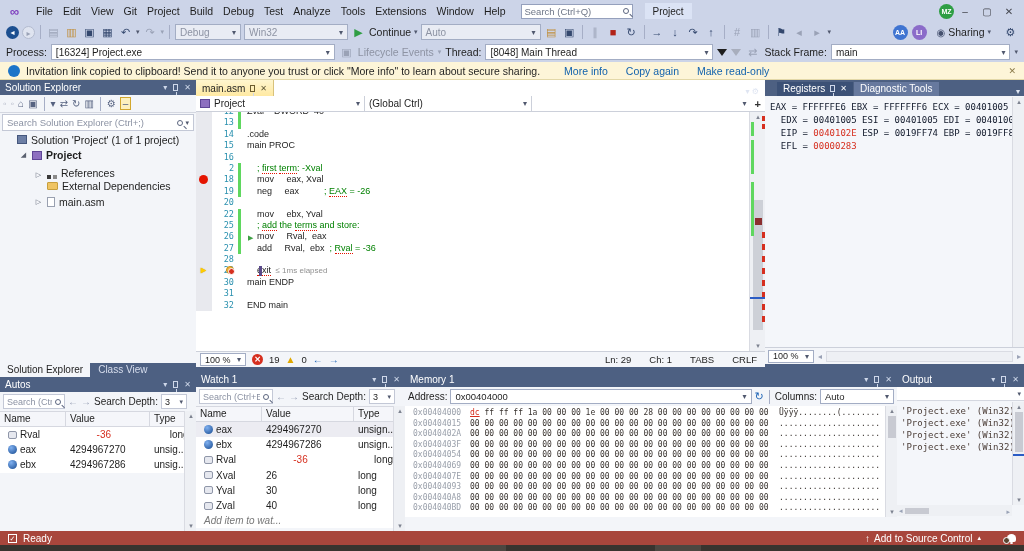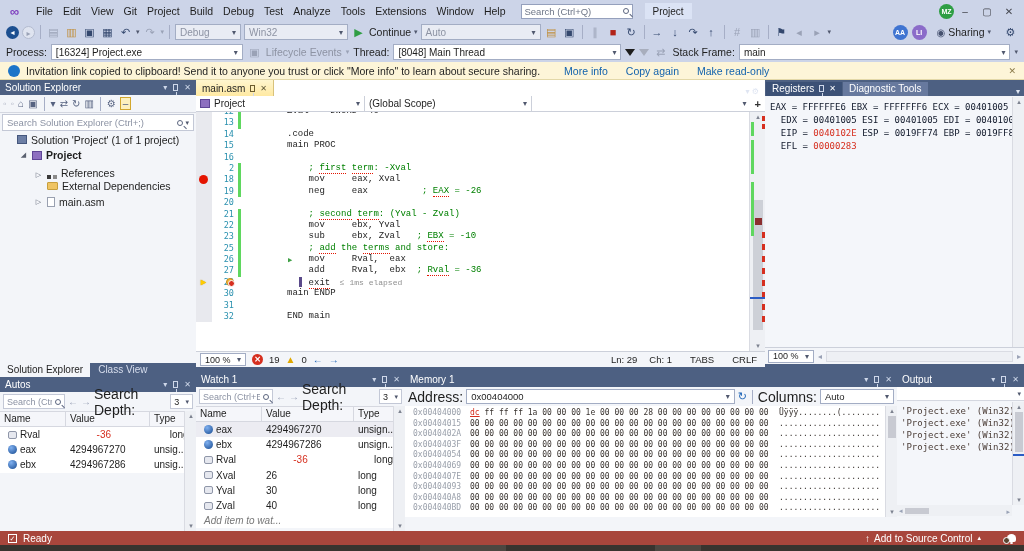--- a/index.html
+++ b/index.html
@@ -72,56 +72,56 @@
   .navcb { height:15px; border-right:1px solid #ccd0da; display:flex; align-items:center; padding:0 4px; gap:4px; font-size:10px; }
   .navcb .chev { margin-left:auto; color:#50586e; font-size:8px; }
   #code { left:0; top:32px; width:553px; height:239px; overflow:hidden; background:#fff; position:absolute; }
   .crow { display:flex; height:11.4px; position:relative; }
   .cmargin { width:16px; background:#e8e9ee; flex:none; position:relative; }
   .bpdot { position:absolute; left:2.5px; top:0.8px; width:9px; height:9px; border-radius:50%; background:#e41400; }
   .curarrow { position:absolute; left:3px; top:0; color:#ffcc00; font-size:9px; line-height:11px; text-shadow:0 0 1px #b58a00; }
   .cnum { width:26px; color:#2b91af; font-family:"DejaVu Sans Mono",monospace; font-size:8.5px; line-height:11.4px; text-align:right; padding-right:4px; flex:none; }
   .cbar { width:3px; flex:none; margin-right:6px; }
   .cbar.on { background:#5fd75f; }
-  .ctext { font-family:Liberation Mono, monospace; font-size:9px; line-height:11.4px; white-space:pre; position:relative; flex:1;margin-left:40px; }
+  .ctext { font-family:Liberation Sans, sans-serif; font-size:9px; line-height:11.4px; white-space:pre; position:relative; flex:1; }
   .s-c { color:#1e1e1e; }
   .s-m { color:#008000; }
   .s-q { color:#008000; border-bottom:1px dotted #e41400; }
   .s-cq { color:#1e1e1e; border-bottom:1px dotted #e41400; }
   .s-perf { color:#909090; font-size:8px; }
   .steparrow { position:absolute; left:1px; top:0.5px; color:#3fa045; font-size:7px; }
   .caret29 { position:absolute; left:12px; top:0.5px; width:3px; height:10px; background:#5a4a8a; }
   .badge29 { position:absolute; left:30px; top:1px; width:8px; height:8px; border-radius:50%; background:#f2b73c; border:1px solid #c88f1d; }
   .badge29::after { content:""; position:absolute; right:-2px; bottom:-2px; width:5px; height:5px; border-radius:50%; background:#d62f1f; border:1px solid #fff; }
   #esbar { left:553px; top:32px; width:16px; height:239px; background:#eef0f4; border-left:1px solid #d9dbe2; position:absolute; }
   .sbarrow { position:absolute; left:0; width:16px; text-align:center; color:#7d828f; font-size:7px; }
   .smark { position:absolute; }
   #estatus { left:0; top:271px; width:569px; height:16px; background:#f3f5f9; border-top:1px solid #ccd0da; display:flex; align-items:center; padding:0 4px; gap:6px; position:absolute; }
   .errc { width:11px; height:11px; border-radius:50%; background:#d62f1f; color:#fff; font-size:8px; font-weight:bold; text-align:center; line-height:11px; }
   .warnt { color:#e0a800; font-size:10px; }
   .bluarrow { color:#1b62b5; font-size:10px; font-weight:bold; }
   .est { font-size:9.5px; }
 
   
   #regs { left:765px; top:80px; width:259px; height:284px; background:#f3f5f9; }
-  .rtabs { height:16px; background:#4d6082; display:flex; align-items:flex-end; gap:1px; padding-left:1px; }
+  .rtabs { height:16px; background:#4d6082; display:flex; align-items:flex-end; gap:1px; padding-left:12px; }
   .rtab { font-size:10px; color:#fff; padding:1px 6px 2px; display:flex; gap:5px; align-items:center; }
   .rtab.act { background:#3c5176; }
   .rtab.oth { background:#67799e; }
   #regbody { position:absolute; left:0; top:17px; width:247px; height:250px; background:#f4f6fa; padding:4px 0 0 5px; }
   .rline { font-family:"DejaVu Sans Mono",monospace; font-size:9px; line-height:13px; white-space:pre; color:#10182a; }
   .rred { color:#d62f1f; }
   .vscroll { position:absolute; background:#eef0f4; border-left:1px solid #d9dbe2; }
   #regbot { position:absolute; left:0; top:267px; width:259px; height:17px; background:#f3f5f9; border-top:1px solid #ccd0da; display:flex; align-items:center; padding:0 3px; gap:4px; }
   .hscrolltrack { flex:1; height:11px; background:#eef0f4; border:1px solid #dadce3; }
 
   
   .srchrow { height:19px; display:flex; align-items:center; padding:0 3px; gap:3px; background:#f3f5f9; }
   .srchbox { background:#fff; border:1px solid #c3c8d6; height:15px; display:flex; align-items:center; font-size:9px; color:#8b92a3; padding:0 3px; gap:3px; }
-  .dep { font-size:14px; color:#1e1e1e; }
+  .dep { font-size:10px; color:#1e1e1e; }
   .depcb { background:#fff; border:1px solid #c3c8d6; height:15px; width:26px; font-size:9px; display:flex; align-items:center; padding:0 3px; }
   .depcb .chev { margin-left:auto; font-size:7px; color:#50586e; }
   .garr { color:#9aa2b6; font-size:10px; }
   .gh { display:flex; background:#f5f6fa; border-top:1px solid #d6d8e0; border-bottom:1px solid #d6d8e0; font-size:10px; color:#1e1e1e; }
   .gh > div { border-right:1px solid #d6d8e0; padding:0 4px; height:14px; line-height:14px; }
   .gr { display:flex; font-size:10px; height:15.2px; align-items:center; background:#fff; }
   .gr.sel { background:#ececf2; }
   .gr > div { padding:0 4px; overflow:hidden; white-space:nowrap; }
   .redv { color:#d62f1f;margin-left:36px; }
   .ic-reg { width:9px; height:9px; border-radius:50%; background:radial-gradient(circle at 35% 30%, #7fb0f0, #16498f); flex:none; margin:0 3px 0 8px; }
@@ -232,21 +232,21 @@
     <span class="avatar" style="background:#8b6cc9;margin-right:10px">LI</span>
     <span style="color:#44506e;font-size:10px;margin-right:3px">◉</span>
     <span class="lbl">Sharing</span>
     <span style="font-size:7px;color:#50586e;margin:0 12px 0 3px">▾</span>
     <span class="ti">⚙</span>
   </div>
 </div>
 
 <div id="dbgbar">
   <span class="lbl">Process:</span>
-  <div class="cb" style="width:192px">
+  <div class="cb" style="width:284px">
       <span>[16324] Project.exe</span>
       <span class="chev">▾</span>
     </div>
   <span class="ti gray">▣</span>
   <span class="lbl grayt">Lifecycle Events</span>
   <span style="font-size:7px;color:#9aa2b6">▾</span>
   <span class="lbl">Thread:</span>
   <div class="cb" style="width:228px">
       <span>[8048] Main Thread</span>
       <span class="chev">▾</span>
@@ -402,21 +402,21 @@
     </div>
     <span style="margin-left:auto;color:#dfe5f2;font-size:8px;padding:3px 6px 0 0">▾ ⚙</span>
   </div>
   <div id="navbar">
     <div class="navcb" style="width:169px">
       <span class="ic-proj"></span>
       <span>Project</span>
         <span class="chev">▾</span>
     </div>
     <div class="navcb" style="width:167px">
-      <span>(Global Scope)</span>
+      <span>(Global Ctrl)</span>
         <span class="chev">▾</span>
     </div>
     <div class="navcb" style="flex:1;border-right:none">
       <span></span>
         <span class="chev">▾</span>
       <span style="font-weight:bold;color:#333;font-size:11px;margin-left:4px">+</span>
     </div>
   </div>
   <div id="code">
     <div id="codeinner" style="margin-top:-6px">
@@ -471,53 +471,47 @@
           <pre class="ctext"><span class="s-c">    neg     eax          </span><span class="s-m">; </span><span class="s-q">EAX</span><span class="s-m"> = -26</span></pre>
         </div>
         <div class="crow">
           <div class="cmargin"></div>
           <div class="cnum">20</div>
           <div class="cbar"></div>
           <pre class="ctext"></pre>
         </div>
         <div class="crow">
           <div class="cmargin"></div>
-          <div class="cnum">21</div>
-          <div class="cbar on"></div>
-          <pre class="ctext"><span class="s-m">    ; </span><span class="s-q">second</span><span class="s-m"> </span><span class="s-q">term</span><span class="s-m">: (Yval - Zval)</span></pre>
-        </div>
-        <div class="crow">
-          <div class="cmargin"></div>
           <div class="cnum">22</div>
           <div class="cbar on"></div>
           <pre class="ctext"><span class="s-c">    mov     ebx, Yval</span></pre>
         </div>
         <div class="crow">
           <div class="cmargin"></div>
-          <div class="cnum">23</div>
-          <div class="cbar on"></div>
-          <pre class="ctext"><span class="s-c">    sub     ebx, Zval   </span><span class="s-m">; </span><span class="s-q">EBX</span><span class="s-m"> = -10</span></pre>
-        </div>
-        <div class="crow">
-          <div class="cmargin"></div>
           <div class="cnum">25</div>
           <div class="cbar on"></div>
           <pre class="ctext"><span class="s-m">    ; </span><span class="s-q">add</span><span class="s-m"> the </span><span class="s-q">terms</span><span class="s-m"> and store:</span></pre>
         </div>
         <div class="crow">
           <div class="cmargin"></div>
           <div class="cnum">26</div>
           <div class="cbar on"></div>
           <pre class="ctext"><span class="steparrow">▶</span><span class="s-c">    mov     Rval,  eax</span></pre>
         </div>
         <div class="crow">
           <div class="cmargin"></div>
           <div class="cnum">27</div>
           <div class="cbar on"></div>
           <pre class="ctext"><span class="s-c">    add     Rval,  ebx  </span><span class="s-m">; </span><span class="s-q">Rval</span><span class="s-m"> = -36</span></pre>
+        </div>
+        <div class="crow">
+          <div class="cmargin"></div>
+          <div class="cnum">28</div>
+          <div class="cbar"></div>
+          <pre class="ctext"></pre>
         </div>
         <div class="crow">
           <div class="cmargin">
             <span class="curarrow">►</span>
           </div>
           <div class="cnum">29</div>
           <div class="badge29"></div>
           <div class="cbar"></div>
           <pre class="ctext"><span class="caret29"></span><span class="s-c">    </span><span class="s-cq">exit</span><span class="s-perf">  ≤ 1ms elapsed</span></pre>
         </div>
@@ -566,21 +560,21 @@
         <span>100 %</span>
         <span class="chev">▾</span>
       </div>
     <span class="errc">✕</span>
     <span class="est">19</span>
     <span class="warnt">▲</span>
     <span class="est">0</span>
     <span class="bluarrow">←</span>
     <span class="bluarrow">→</span>
     <span style="margin-left:auto" class="flex">
-      <span class="est" style="margin-right:12px">Ln: 29</span>
+      <span class="est" style="margin-right:18px">Ln: 29</span>
       <span class="est" style="margin-right:18px">Ch: 1</span>
       <span class="est" style="margin-right:18px">TABS</span>
       <span class="est" style="margin-right:4px">CRLF</span>
     </span>
   </div>
 </div>
 
 <div id="regs" class="panel">
   <div class="rtabs">
     <div class="rtab act">

